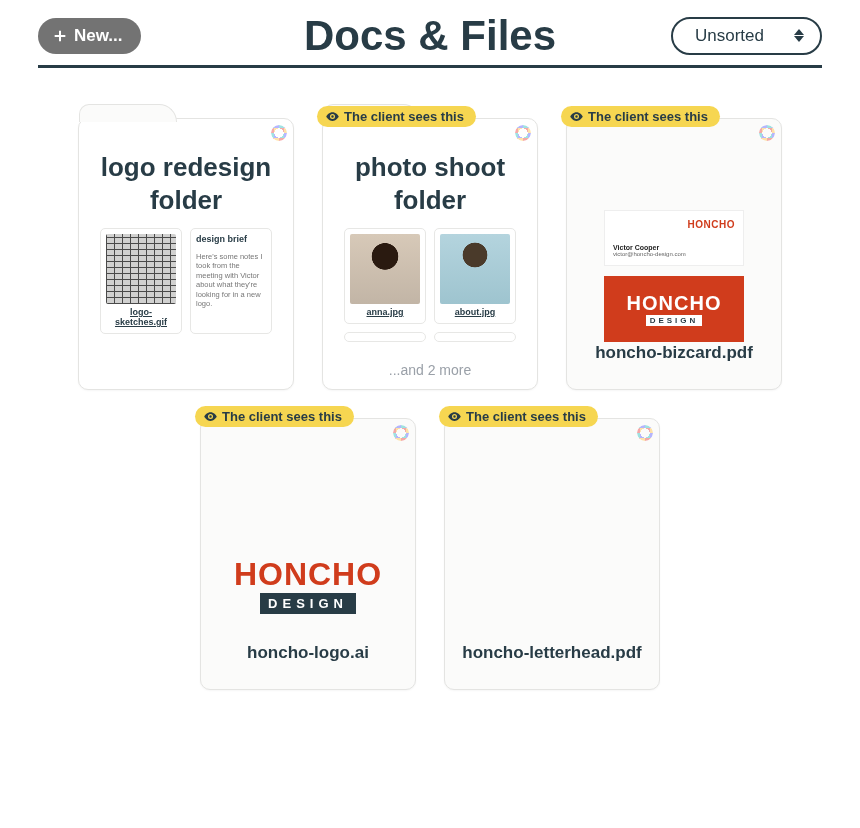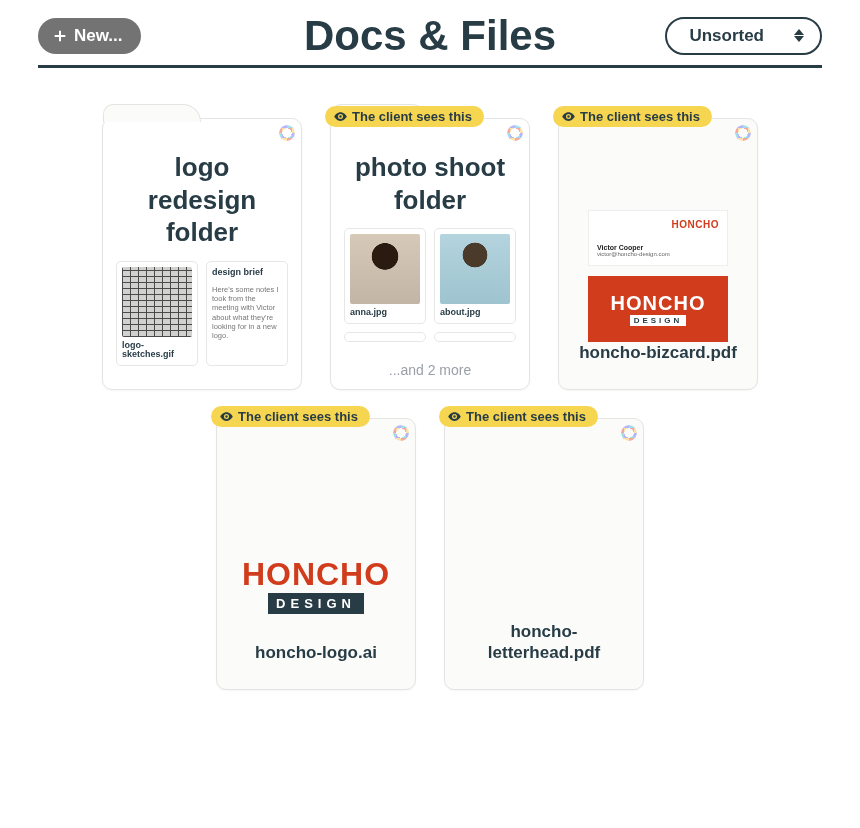--- a/index.html
+++ b/index.html
@@ -43,21 +43,21 @@
   }
   .header { position: relative; height: 48px; }
   .sort-select {
     display: flex;
     align-items: center;
     gap: 30px;
     border: 2px solid #283c46;
     border-radius: 999px;
     padding: 7px 16px 7px 22px;
     font-size: 17px;
-    font-weight: 700;
+    font-weight: 400;
     cursor: pointer;
     background: #fff;
     color: #283c46;
   }
   .sort-caret {
     display: flex;
     flex-direction: column;
     gap: 1px;
   }
   .sort-caret span {
@@ -69,21 +69,21 @@
   .sort-caret .dn { border-top: 6px solid #283c46; }
 
   .grid {
     display: flex;
     flex-wrap: wrap;
     gap: 28px 28px;
     justify-content: center;
   }
   .card {
     position: relative;
-    width: 200px;
+    width: 216px;
     height: 272px;
     background: #fbfbfa;
     border: 1px solid #e4e4e2;
     border-radius: 10px;
     box-shadow: 0 1px 2px rgba(0,0,0,0.04);
     cursor: pointer;
   }
   .card.folder {
     background: #fff;
   }
@@ -162,24 +162,26 @@
   }
   .mini-thumb {
     width: 100%;
     height: 70px;
     background: #eee;
     border-radius: 2px;
     margin-bottom: 4px;
     overflow: hidden;
   }
   .mini-name {
+    text-align: center;
     font-size: 9px;
     font-weight: 700;
     color: #283c46;
     line-height: 1.1;
+    text-decoration: underline;
   }
   .mini-title {
     font-size: 9px;
     font-weight: 700;
     color: #283c46;
     margin-bottom: 8px;
   }
   .mini-text { font-size: 7.5px; color: #777; line-height: 1.25; }
   .more-text {
     text-align: center;

